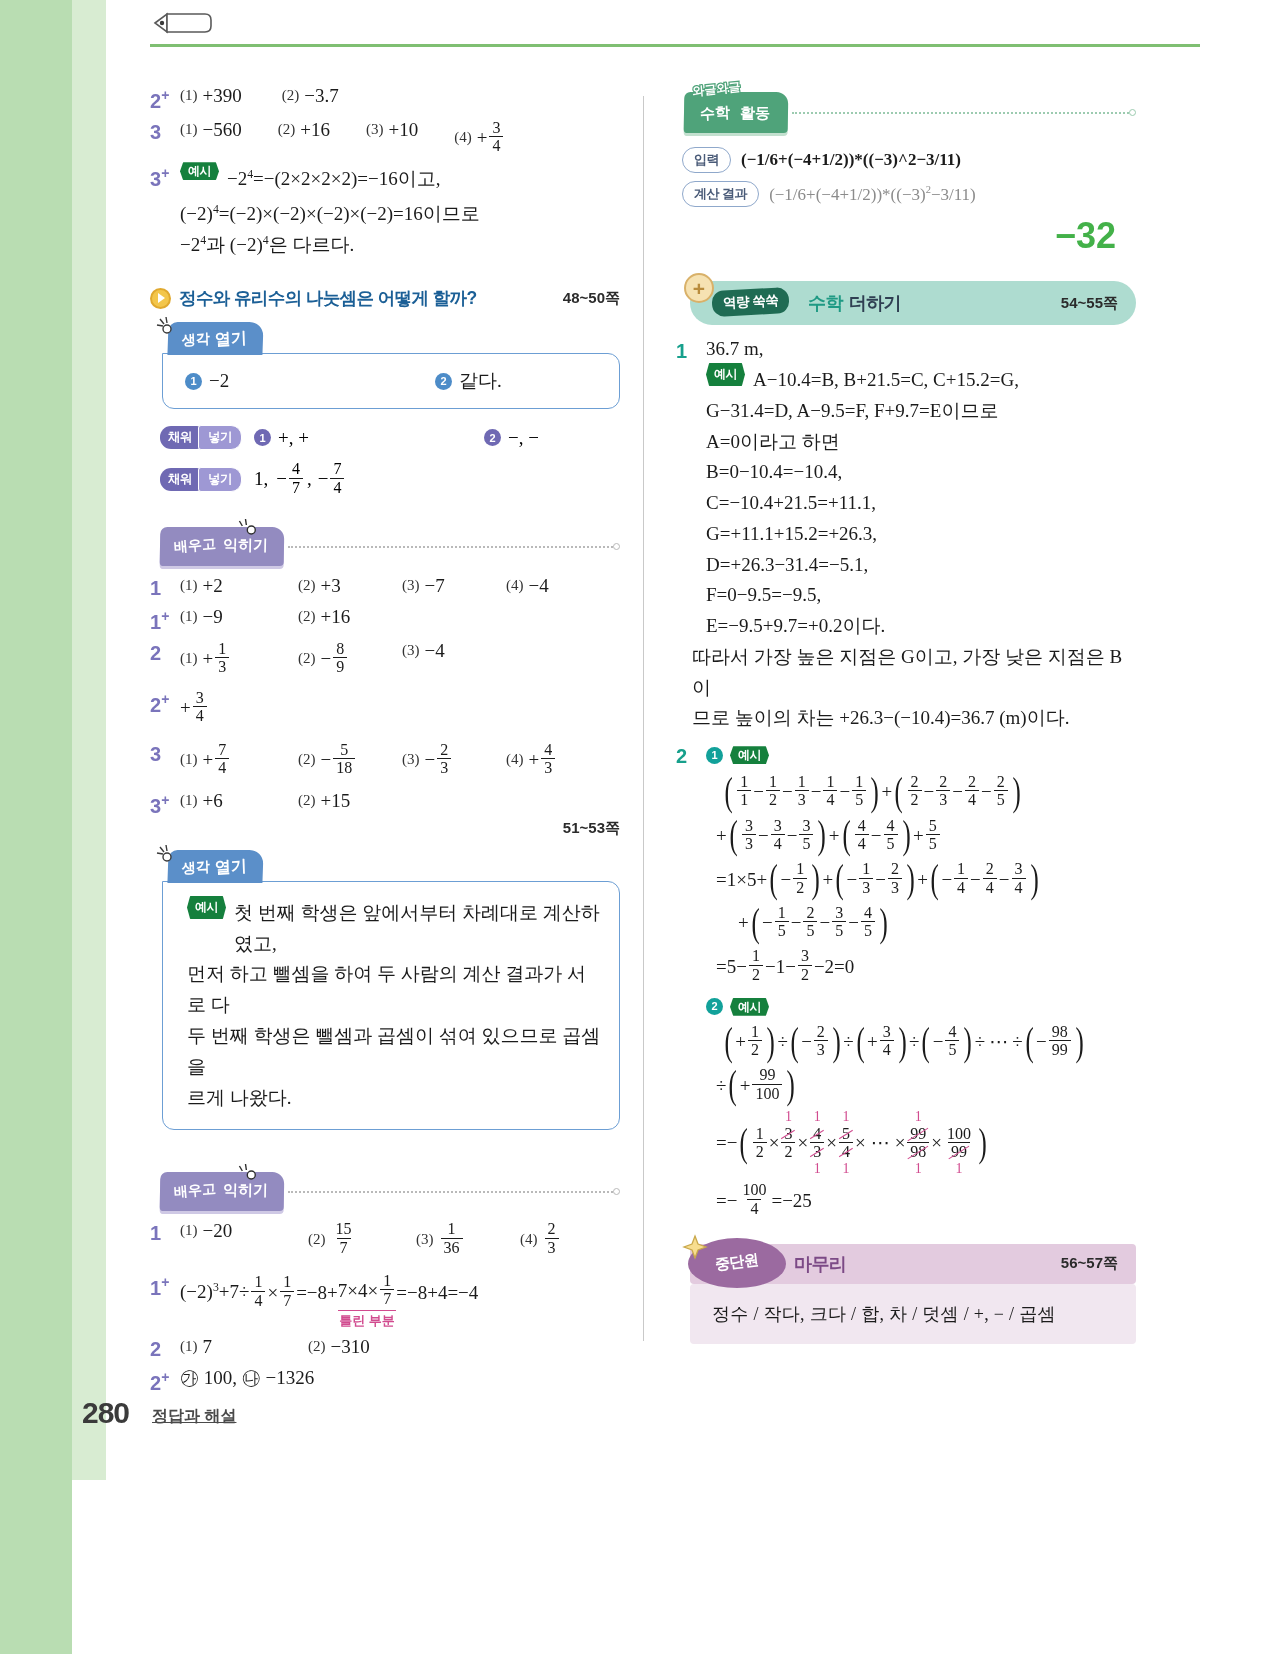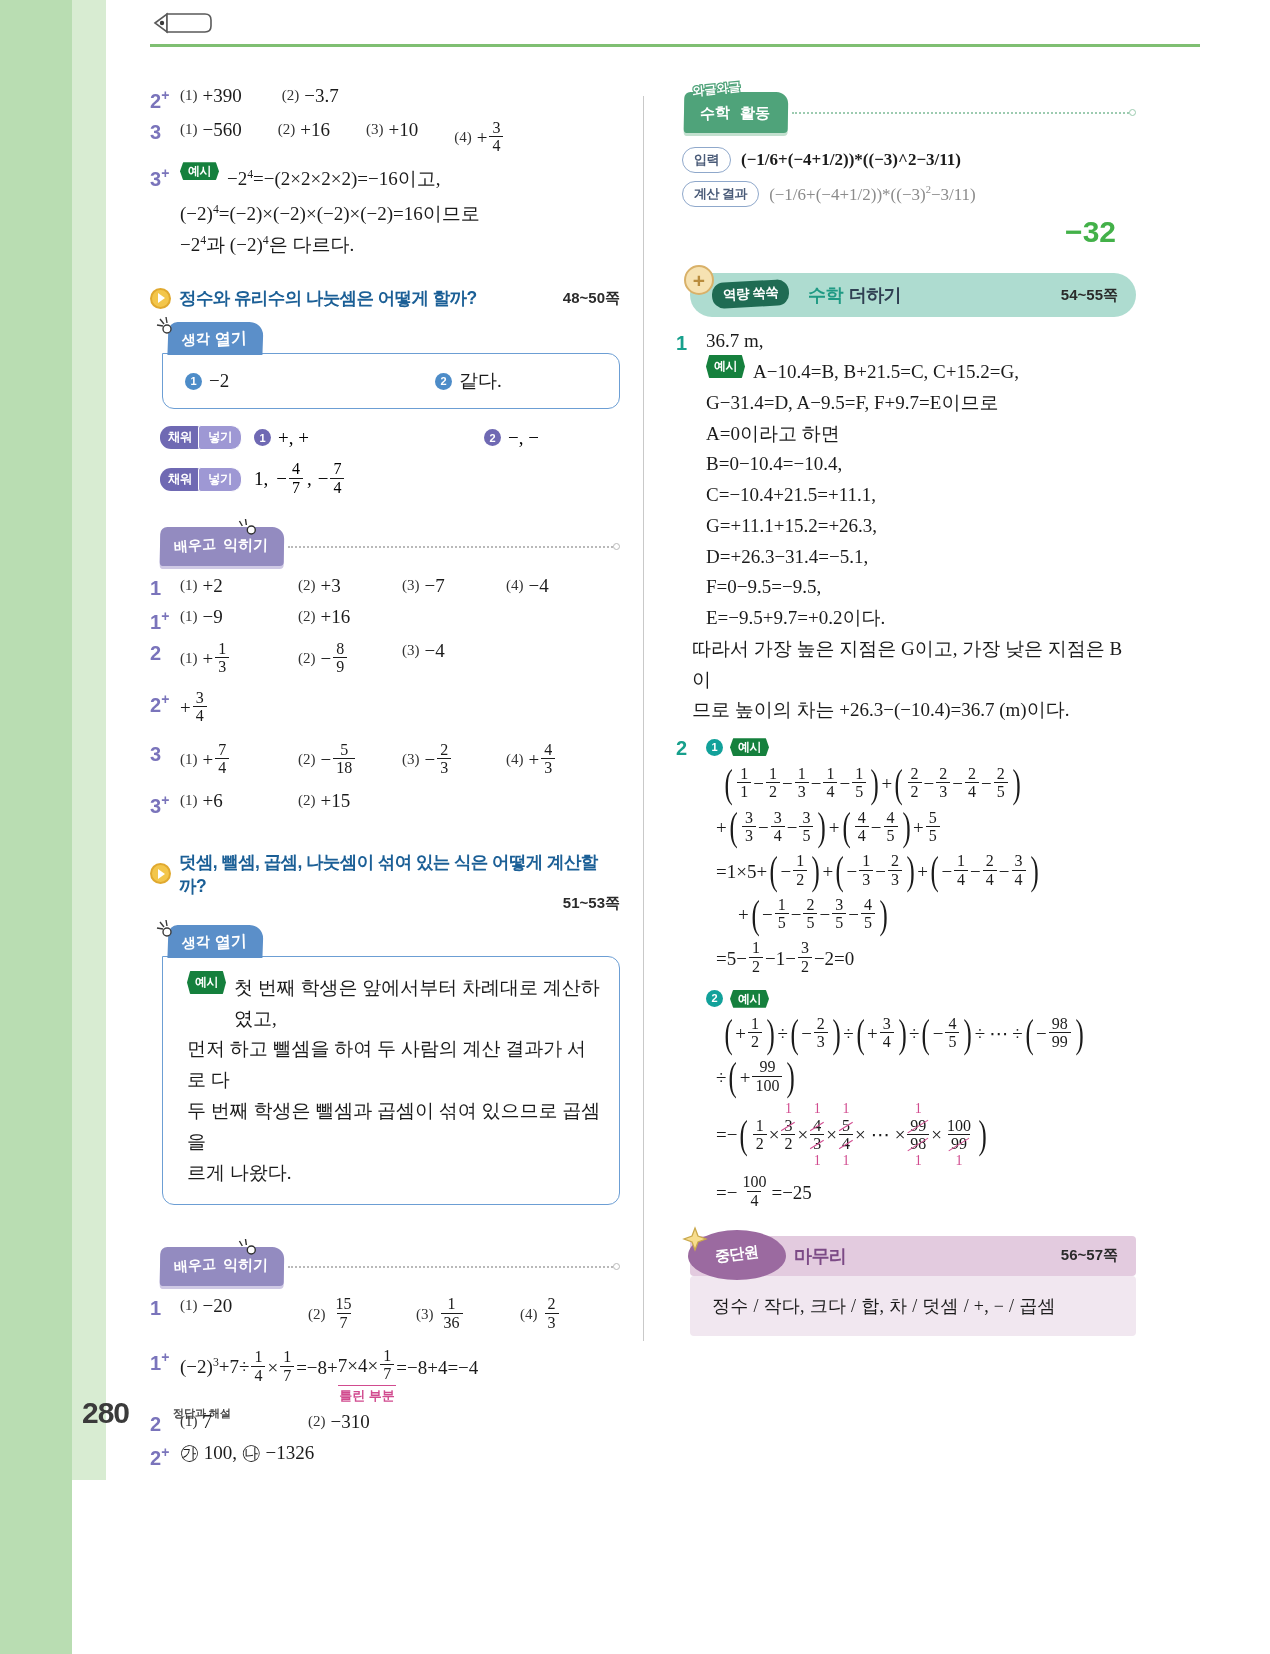--- a/index.html
+++ b/index.html
@@ -30,23 +30,23 @@
     display:flex; align-items:center; justify-content:center;
   }
   .pencil-badge svg { display:block; }
 
   .footer-pagenum {
     position:absolute; left:82px; top:1396px;
     font-family:"Liberation Sans", sans-serif;
     font-size:30px; font-weight:700; color:#3b3b3b; letter-spacing:-1px;
   }
   .footer-label {
-    position:absolute; left:173px; top:1406px;
-    font-family:"Liberation Sans", sans-serif;
-    font-size:11px; color:#4a4a4a; font-weight:600;
+    position:absolute; left:152px; top:1406px;
+    font-family:"Liberation Sans", sans-serif;
+    font-size:16px; color:#4a4a4a; font-weight:600;text-decoration:underline;
   }
 
   
   .col {
     position:absolute; top:86px;
   }
   .col-left  { left:150px;  width:470px; }
   .col-right { left:676px;  width:460px; }
   .col-divider {
     position:absolute; left:643px; top:96px; width:1px; height:1245px;
@@ -269,21 +269,21 @@
     font-size:13px; font-weight:700; letter-spacing:-0.5px;
     margin-right:10px; flex:0 0 auto;
   }
   .io-expr {
     font-family:Liberation Serif, serif;
     font-size:17px; color:#1b1b1b; font-weight:600;
   }
   .io-expr.gray { color:#8b8b8b; font-weight:400; }
   .calc-result {
     font-family:"Liberation Sans", sans-serif;
-    font-size:30px; font-weight:700; color:#43b149;
+    font-size:36px; font-weight:700; color:#43b149;
     text-align:right; margin:2px 20px 12px 0;
   }
 
   
   .banner {
     position:relative;
     background:#aedcd0;
     border-radius:22px;
     height:44px; display:flex; align-items:center;
     padding:0 18px 0 64px;
@@ -673,24 +673,20 @@
         <span class="aidx">(1)</span>
         <span class="aval">+6</span>
       </span>
       <span class="aitem">
         <span class="aidx">(2)</span>
         <span class="aval">+15</span>
       </span>
     </span>
   </div>
 
-  <div class="sec-head" style="margin-top:34px; margin-bottom:2px;">
-    <span class="sec-bullet"></span>
-    <span class="sec-title">덧셈, 뺄셈, 곱셈, 나눗셈이 섞여 있는 식은 어떻게 계산할까?</span>
-  </div>
   <div class="sec-pages-below">51~53쪽</div>
 
   <div class="think-wrap">
     <span class="think-spark">
       <svg width="22" height="22" viewBox="0 0 22 22">
         <line x1="4" y1="3" x2="8" y2="8" stroke="#3a3a3a" stroke-width="1.4"></line>
         <line x1="1" y1="9" x2="7" y2="10" stroke="#3a3a3a" stroke-width="1.4"></line>
         <line x1="10" y1="1" x2="11" y2="7" stroke="#3a3a3a" stroke-width="1.4"></line>
         <circle cx="11" cy="13" r="4" fill="#ffffff" stroke="#3a3a3a" stroke-width="1.4"></circle>
       </svg>

